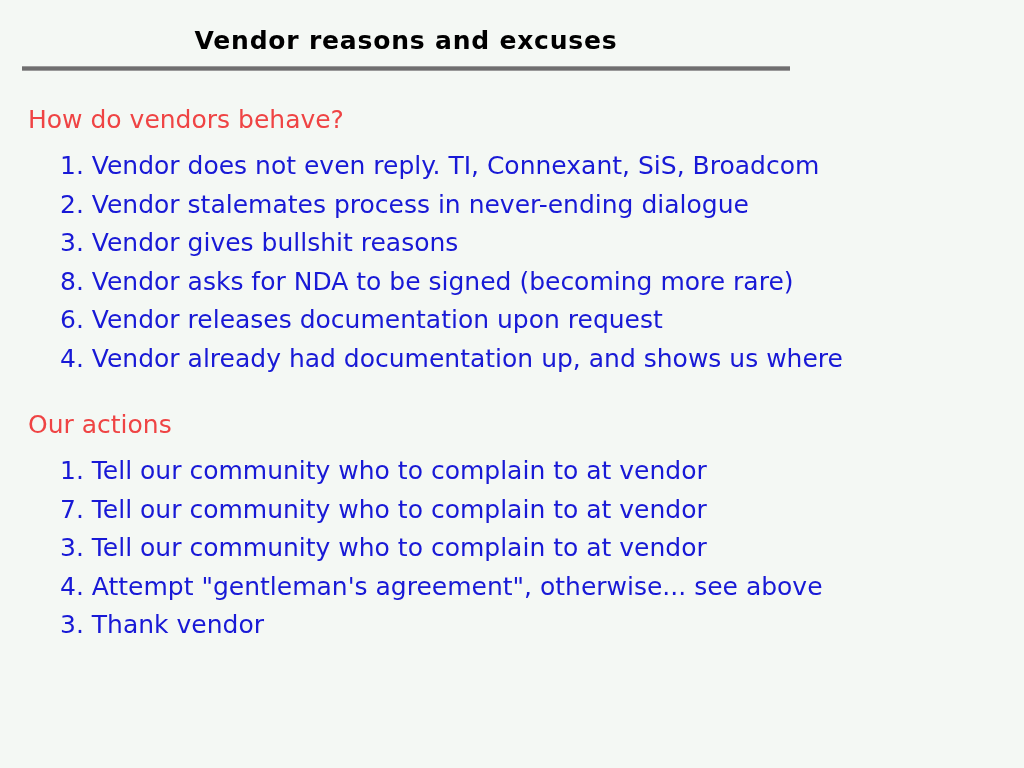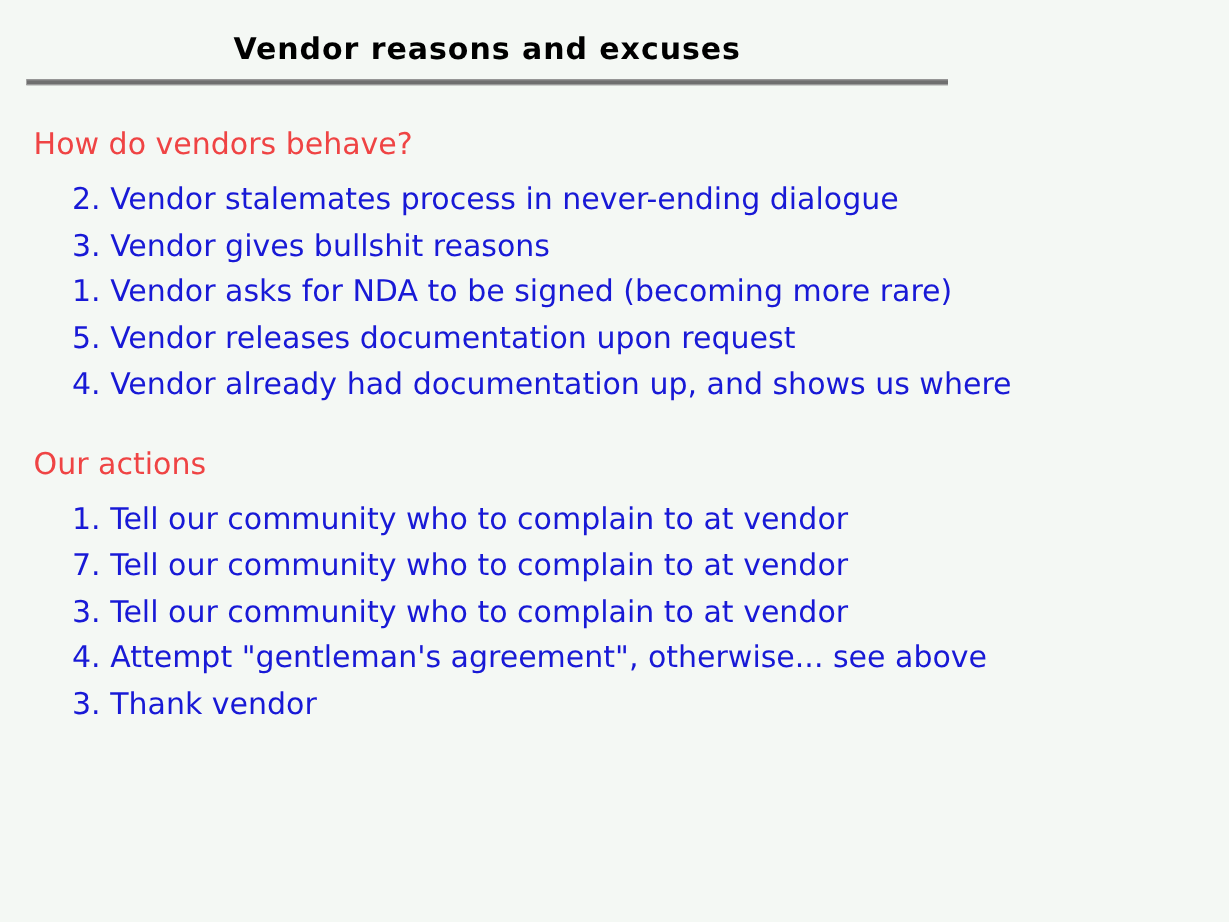--- a/index.html
+++ b/index.html
@@ -65,24 +65,25 @@
 <div class="slide">
 
   <div class="slide-title">Vendor reasons and excuses</div>
   <div class="title-rule"></div>
 
   <div class="body">
 
     <p class="heading">How do vendors behave?</p>
 
     <ol class="numbered">
+      <li>1. Vendor does not even reply.  TI, Connexant, SiS, Broadcom</li>
       <li>2. Vendor stalemates process in never-ending dialogue</li>
       <li>3. Vendor gives bullshit reasons</li>
-      <li>1. Vendor asks for NDA to be signed (becoming more rare)</li>
-      <li>5. Vendor releases documentation upon request</li>
+      <li>8. Vendor asks for NDA to be signed (becoming more rare)</li>
+      <li>6. Vendor releases documentation upon request</li>
       <li>4. Vendor already had documentation up, and shows us where</li>
     </ol>
 
     <p class="heading second">Our actions</p>
 
     <ol class="numbered">
       <li>1. Tell our community who to complain to at vendor</li>
       <li>7. Tell our community who to complain to at vendor</li>
       <li>3. Tell our community who to complain to at vendor</li>
       <li>4. Attempt "gentleman's agreement", otherwise... see above</li>

